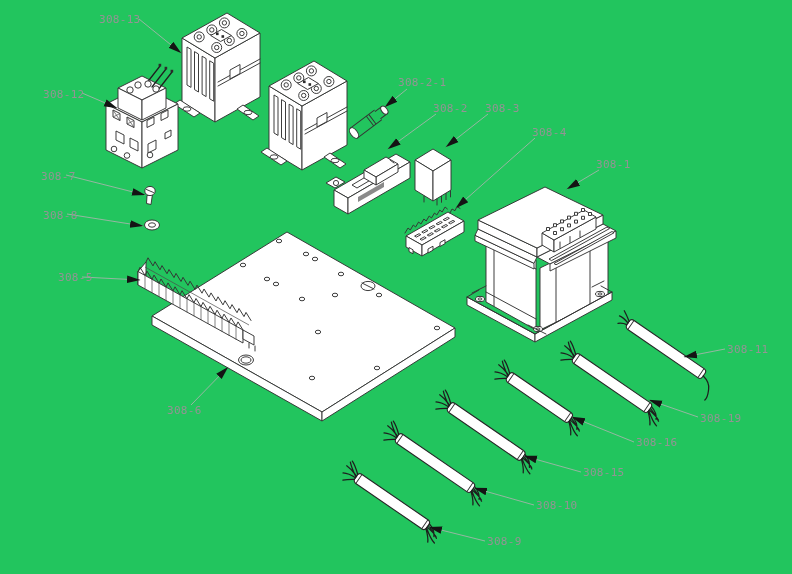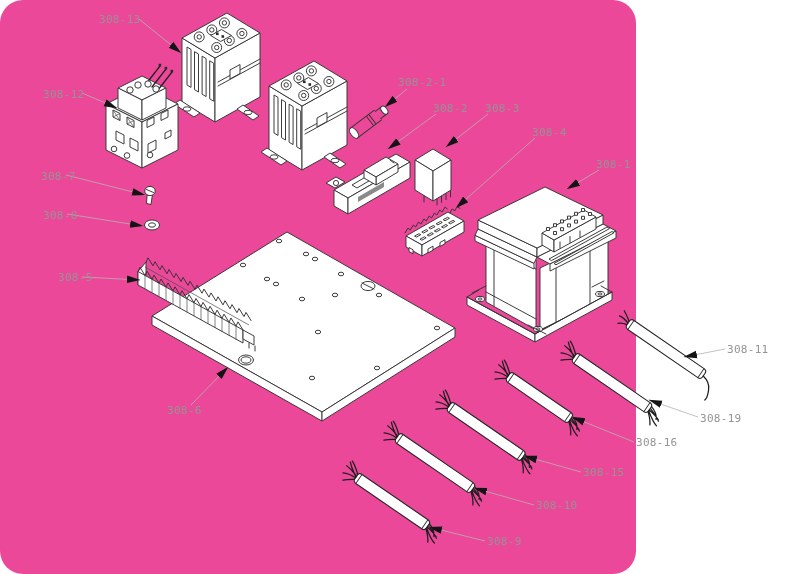--- a/index.html
+++ b/index.html
@@ -1,16 +1,16 @@
 <!DOCTYPE html>
 <html><head>
 <meta charset="utf-8">
 <style>
   html,body{margin:0;padding:0;background:#ffffff;width:792px;height:574px;overflow:hidden;}
-  .canvas{width:636px;height:574px;background:#ec4899;position:relative;border-radius:23px;}
+  .canvas{width:792px;height:574px;background:#22c55e;position:relative;}
   svg{display:block;}
   .fc{fill:#ffffff;stroke:#333333;stroke-width:.95;stroke-linejoin:round;}
   .ln{fill:none;stroke:#333333;stroke-width:.95;stroke-linejoin:round;stroke-linecap:round;}
   .thin{fill:none;stroke:#4a4a4a;stroke-width:.7;}
   .dark{fill:#2c2c2c;stroke:none;}
   .wire{fill:none;stroke:#1e1e1e;stroke-width:1.25;stroke-linecap:round;}
   .cyl{fill:#ffffff;stroke:#262626;stroke-width:1.1;}
   .leader{fill:none;stroke:#b2b2b2;stroke-width:.8;}
   .callout{font-family:"DejaVu Sans Mono","Liberation Mono",monospace;font-size:11px;fill:#949494;letter-spacing:.3px;}
 </style>

